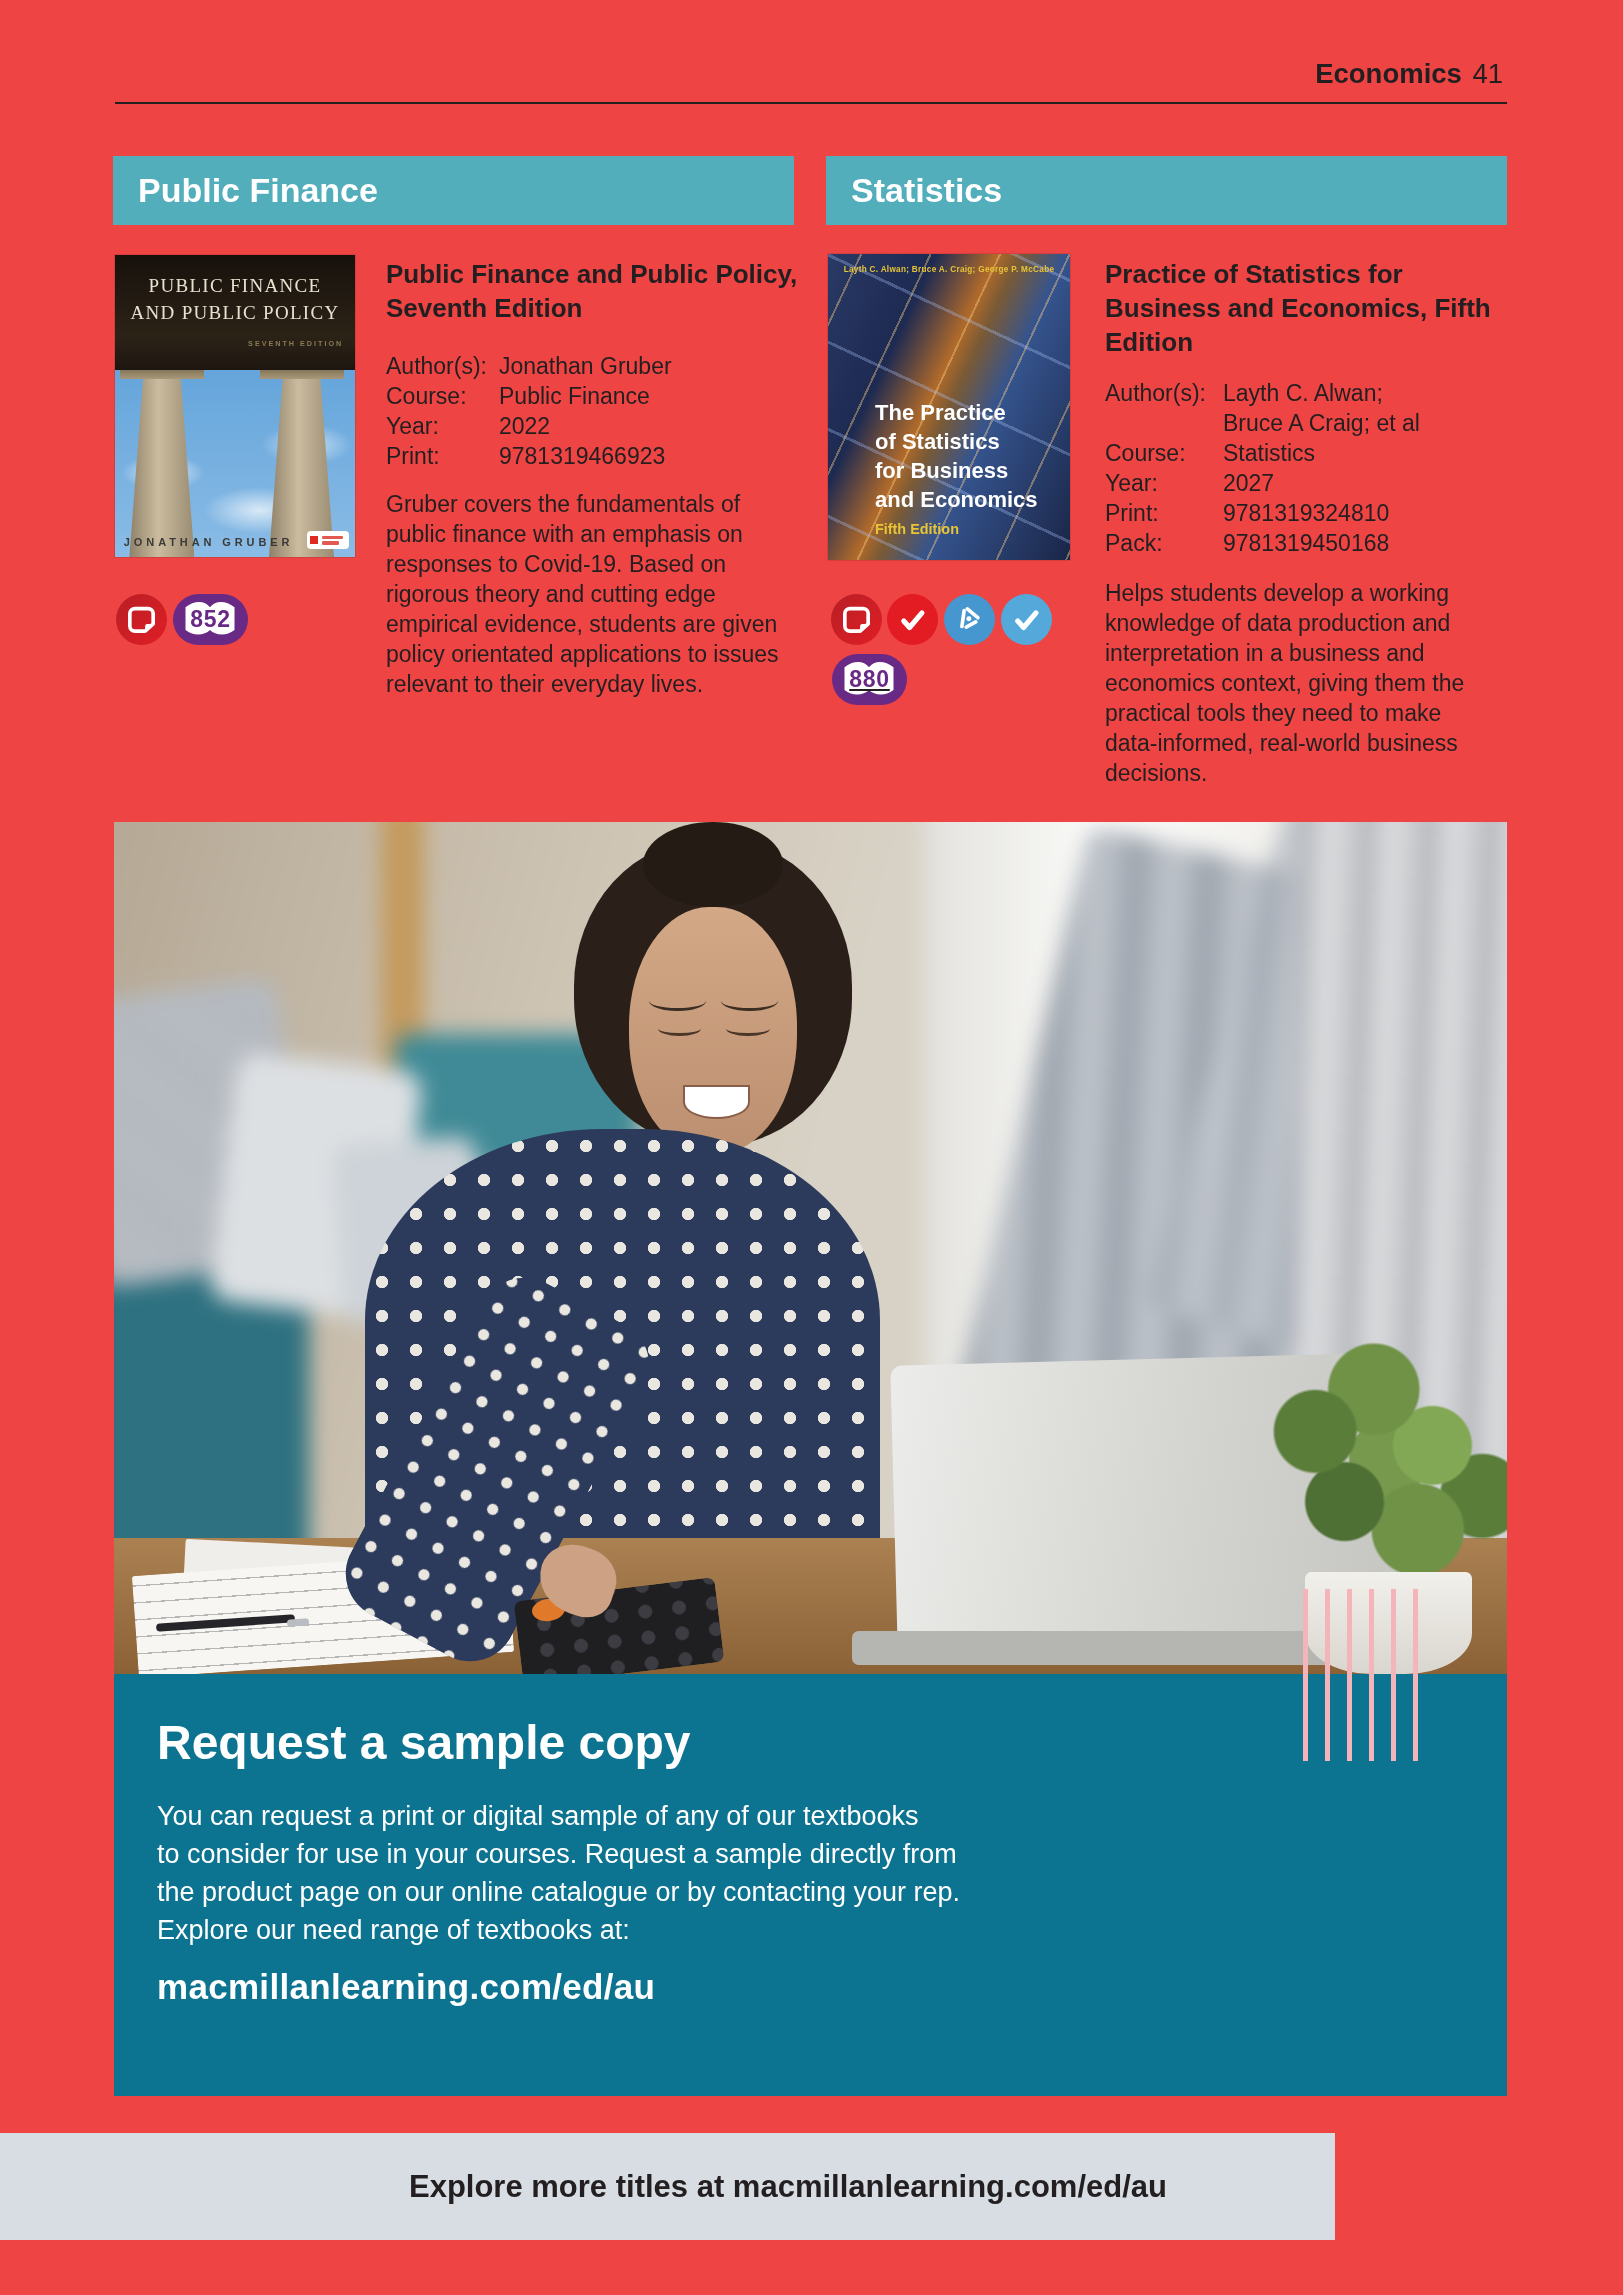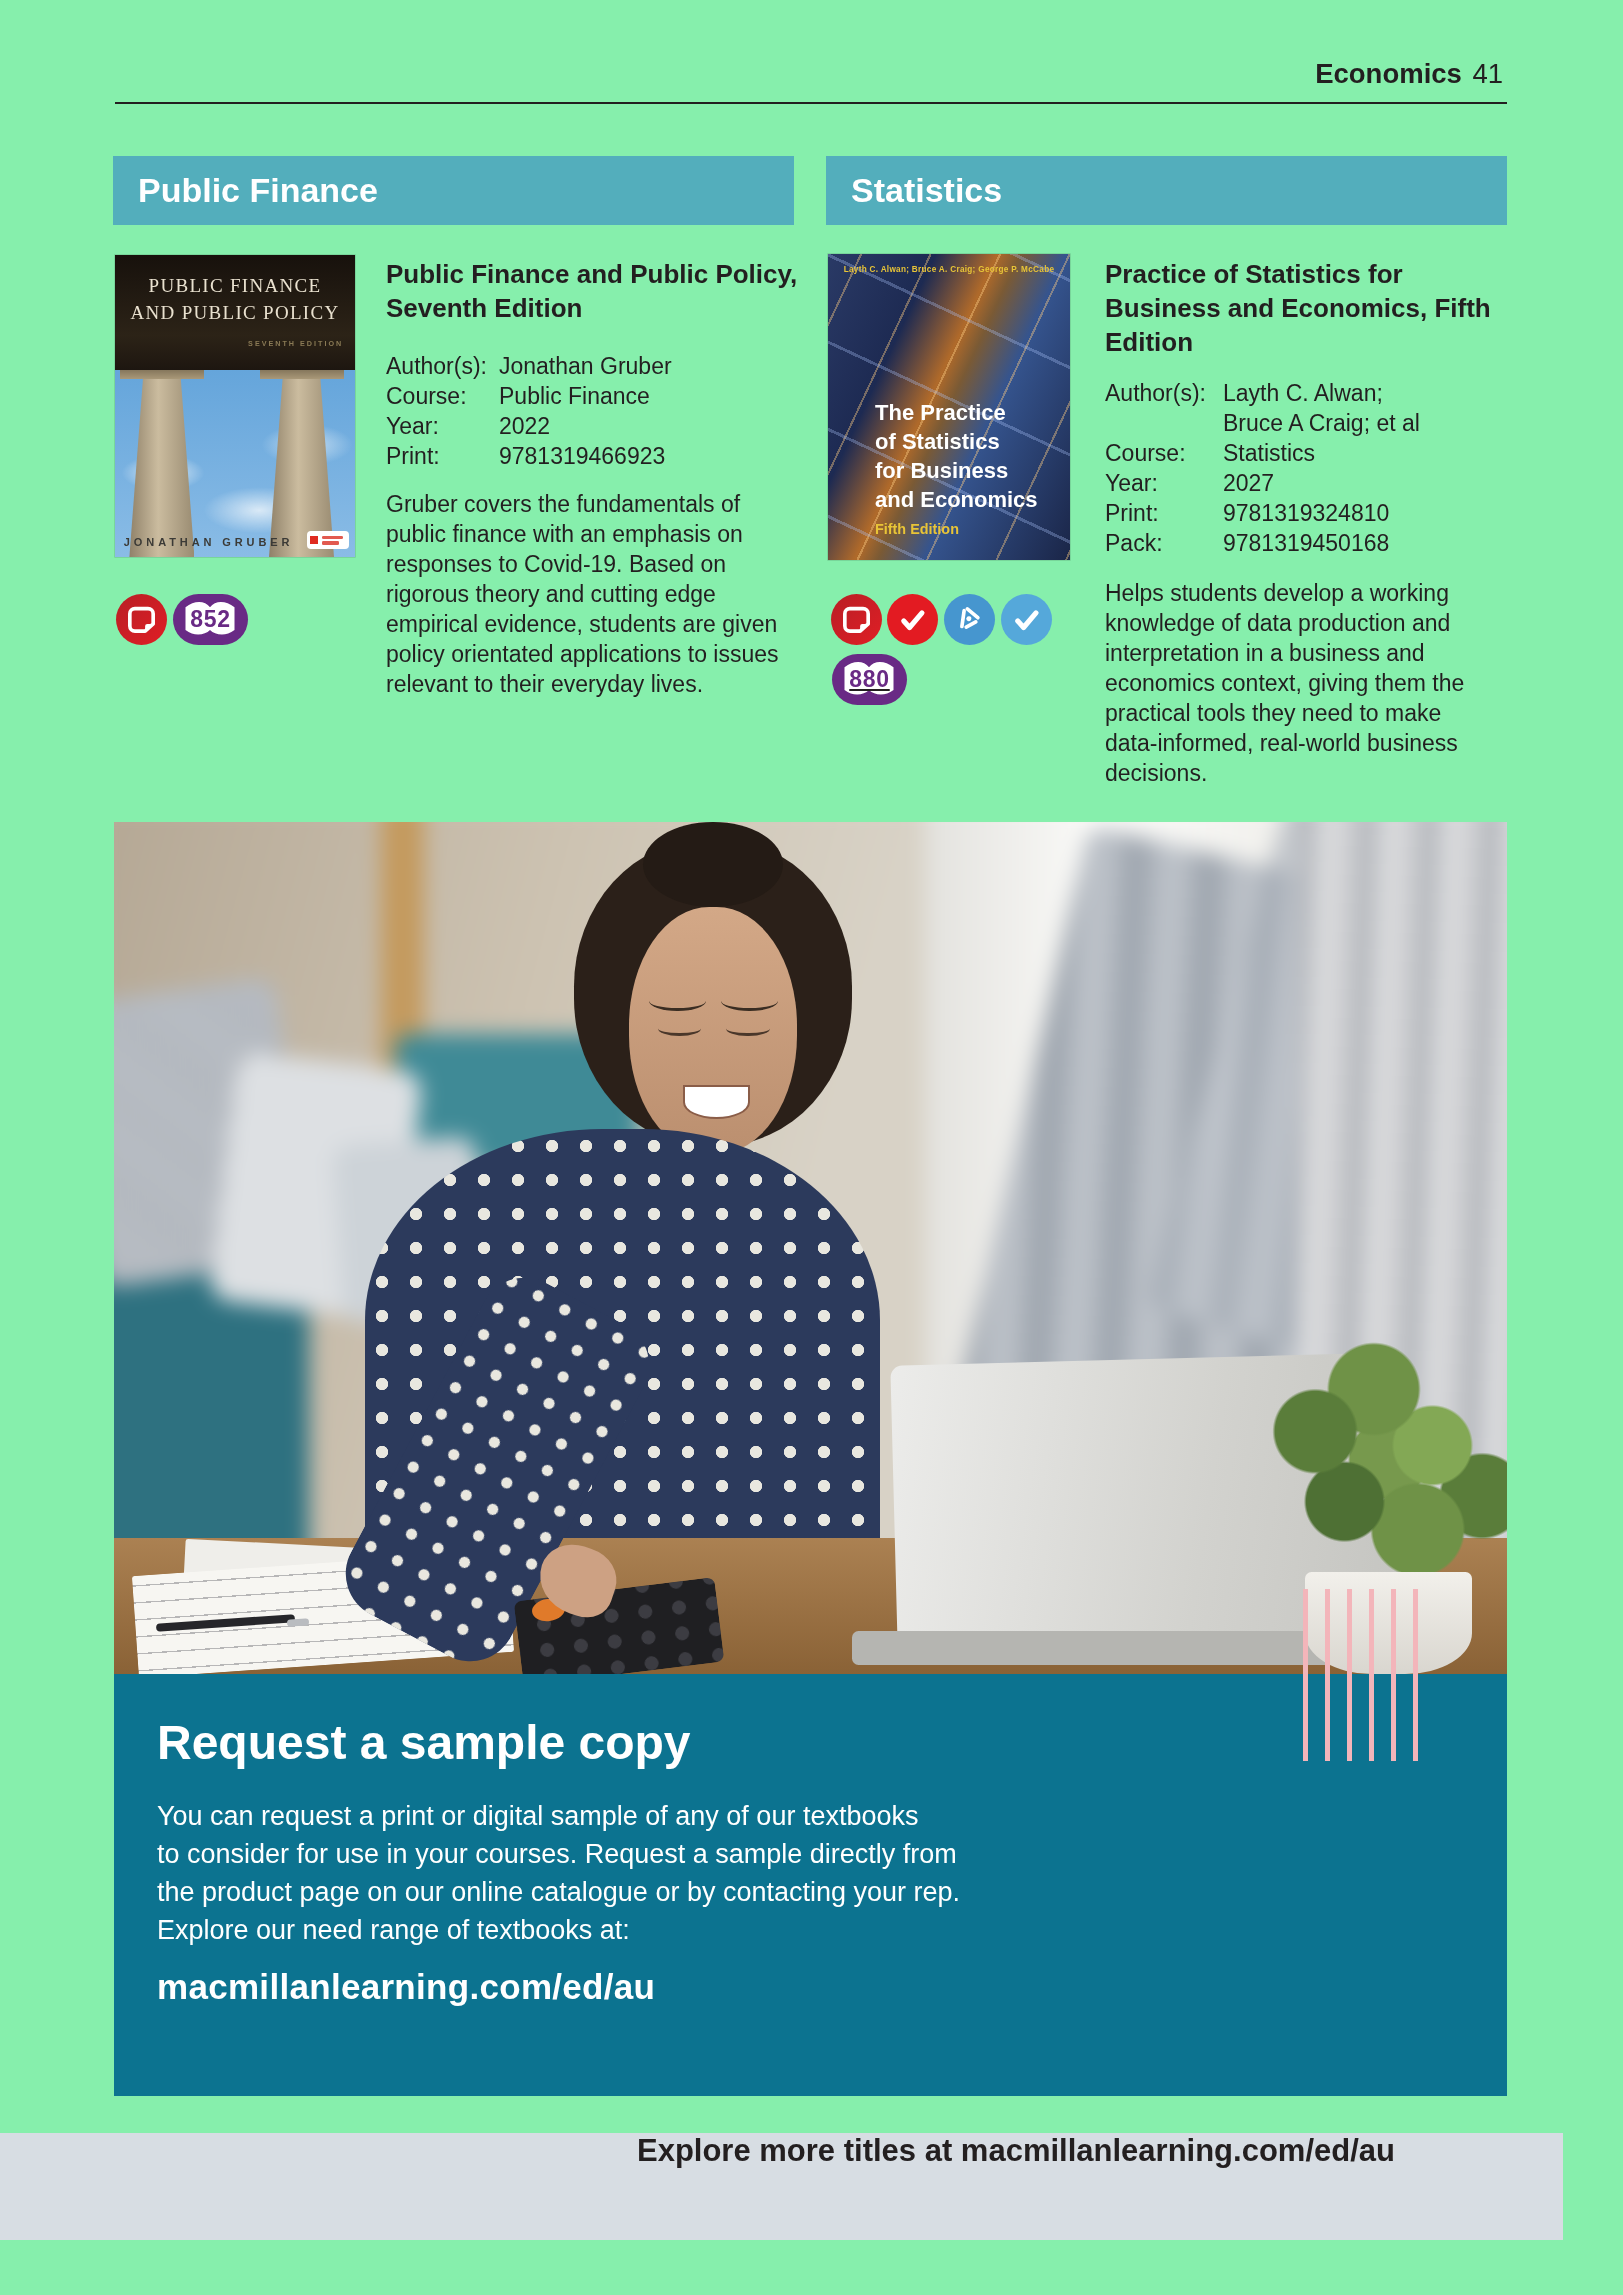--- a/index.html
+++ b/index.html
@@ -1,18 +1,18 @@
 <!DOCTYPE html>
 <html style="font-size:10.5px"><head>
 <meta charset="utf-8">
 <title>Catalogue Page</title>
 <style>
   html,body{margin:0;padding:0;background:#ffffff;}
   #page{
-    position:relative;width:1623px;height:2295px;background:#86efac;
+    position:relative;width:1623px;height:2295px;background:#ef4444;
     font-family:"Liberation Sans",sans-serif;color:#231f20;overflow:hidden;
   }
   
   .header{position:absolute;top:58px;right:120px;font-size:27.5px;}
   .header b{font-weight:bold;}
   .header .pagenum{font-weight:normal;margin-left:10.5px;}
   .header-rule{position:absolute;left:115px;width:1392px;top:102px;height:2px;background:#231f20;}
   
   .banner{position:absolute;top:156px;height:69px;background:#53aebc;display:flex;align-items:center;}
   .banner span{color:#ffffff;font-weight:bold;font-size:34px;padding-left:25px;}
@@ -130,22 +130,22 @@
   .pot{left:85.5%;top:88%;width:12%;height:12%;background:linear-gradient(#f2f0eb,#d9d6cf);border-radius:6.5px 6.5px 40% 40%;}
   
   .pink-lines{position:absolute;left:1303px;top:1589px;width:118px;height:172px;z-index:5;
     background:repeating-linear-gradient(90deg,#f3b5ba 0 5.2px,transparent 5.2px 22px);}
   
   #cta{position:absolute;left:114px;top:1674px;width:1393px;height:422px;background:#0c7390;color:#ffffff;}
   #cta .cta-title{position:absolute;left:43px;top:41px;font-size:48px;font-weight:bold;text-align:right;}
   #cta .cta-body{position:absolute;left:43px;top:123px;font-size:27px;line-height:38px;}
   #cta .cta-url{position:absolute;left:43px;top:293px;font-size:35px;font-weight:bold;letter-spacing:0.3px;}
   
-  #footer{position:absolute;left:0;top:2133px;width:1563px;height:107px;background:#d7dde3;
-    display:flex;align-items:flex-start;justify-content:flex-end;}
+  #footer{position:absolute;left:0;top:2133px;width:1335px;height:107px;background:#d7dde3;
+    display:flex;align-items:center;justify-content:flex-end;}
   #footer span{font-size:31px;font-weight:bold;color:#231f20;margin-right:168px;}
 </style>
 </head>
 <body>
 
 <div id="page">
 
   <div class="header">
     <b>Economics</b><span class="pagenum">41</span>
   </div>

